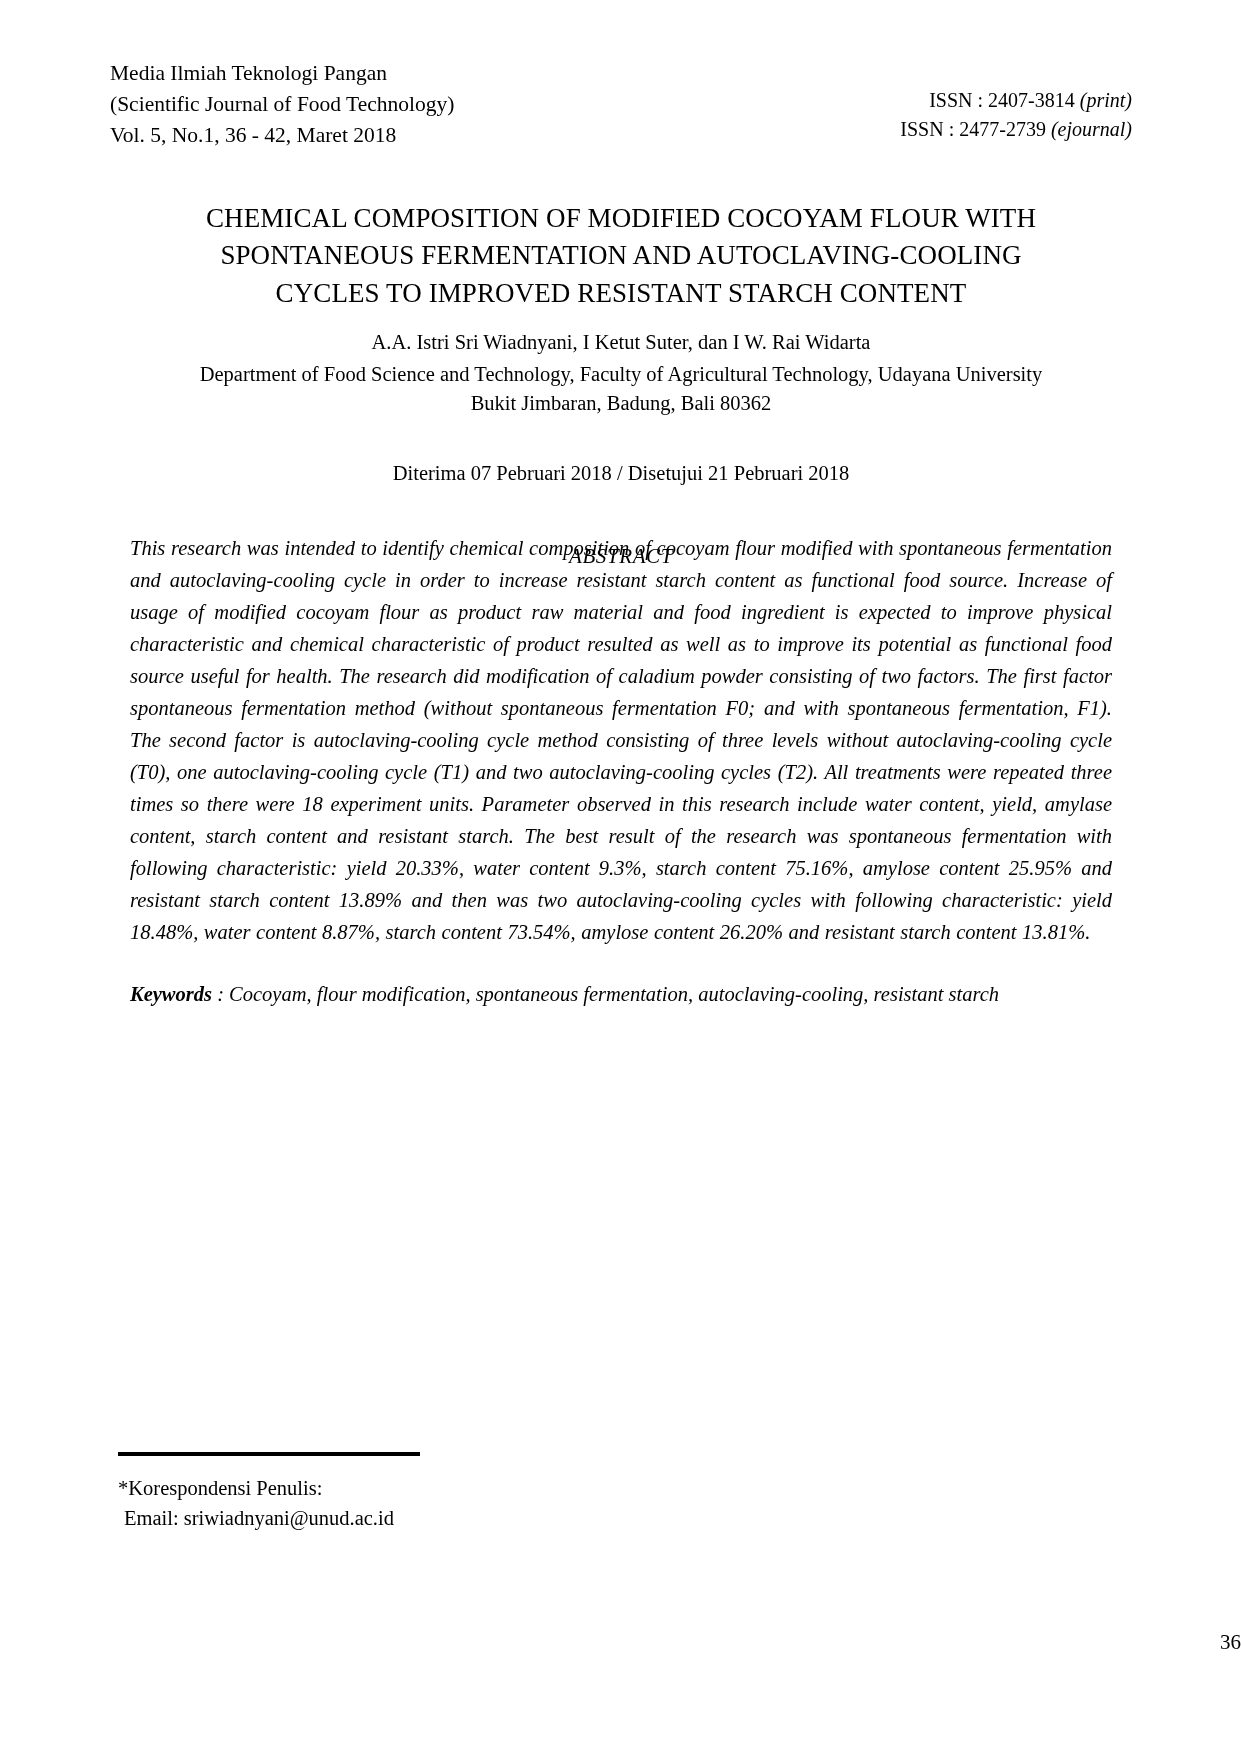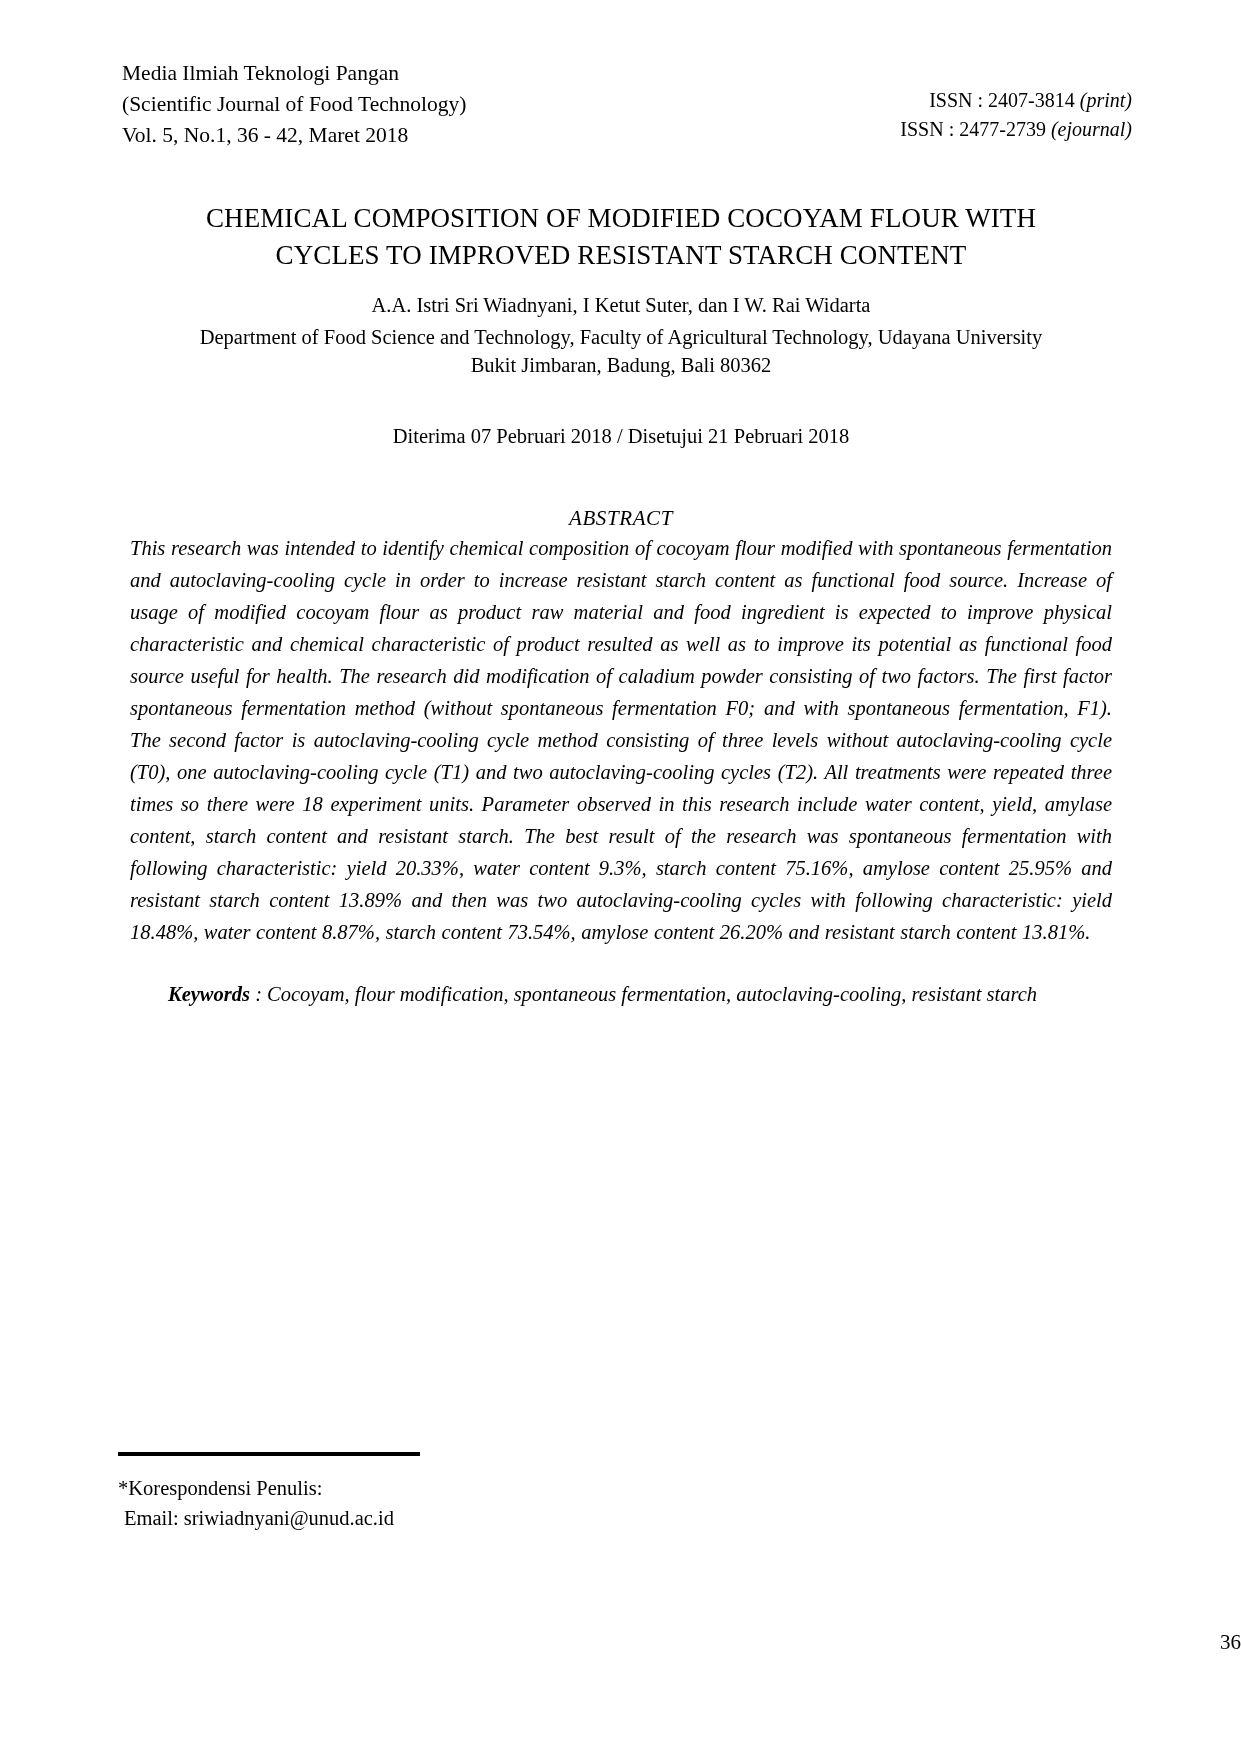--- a/index.html
+++ b/index.html
@@ -29,21 +29,20 @@
     width: 1022px;
     display: flex;
     justify-content: space-between;
     align-items: flex-start;
   }
   .masthead-left {
     font-size: 21.5px;
     line-height: 1.45;
     text-align: left;
     white-space: nowrap;
-    margin-left: 12px;
   }
   .masthead-right {
     font-size: 20px;
     line-height: 1.45;
     text-align: right;
     white-space: nowrap;
     padding-top: 28px;
   }
   .masthead-right .it { font-style: italic; }
 
@@ -109,21 +108,20 @@
     margin: 0;
     margin-top: 30px;
     font-size: 20.5px;
     font-style: italic;
     line-height: 1.56;
     text-align: justify;
   }
   .keywords .kw-label {
     font-weight: bold;
     font-style: italic;
-    margin-left: 38px;
   }
 
   
   .footnote {
     position: absolute;
     left: 118px;
     top: 1452px;
     width: 600px;
   }
   .footnote-rule {
@@ -162,20 +160,21 @@
     </div>
     <div class="masthead-right">
       <div><span>ISSN : 2407-3814 </span><span class="it">(print)</span></div>
       <div><span>ISSN : 2477-2739 </span><span class="it">(ejournal)</span></div>
     </div>
   </div>
 
   <div class="title-block">
     <h1 class="paper-title">
       <span class="tline">CHEMICAL COMPOSITION OF MODIFIED COCOYAM FLOUR WITH</span>
+      <span class="tline">SPONTANEOUS FERMENTATION AND AUTOCLAVING-COOLING</span>
       <span class="tline">CYCLES TO IMPROVED RESISTANT STARCH CONTENT</span>
     </h1>
 
     <div class="authors">A.A. Istri Sri Wiadnyani, I Ketut Suter, dan I W. Rai Widarta</div>
 
     <div class="affiliation">
       <span class="aline">Department of Food Science and Technology, Faculty of Agricultural Technology, Udayana University</span>
       <span class="aline">Bukit Jimbaran, Badung, Bali 80362</span>
     </div>
 

